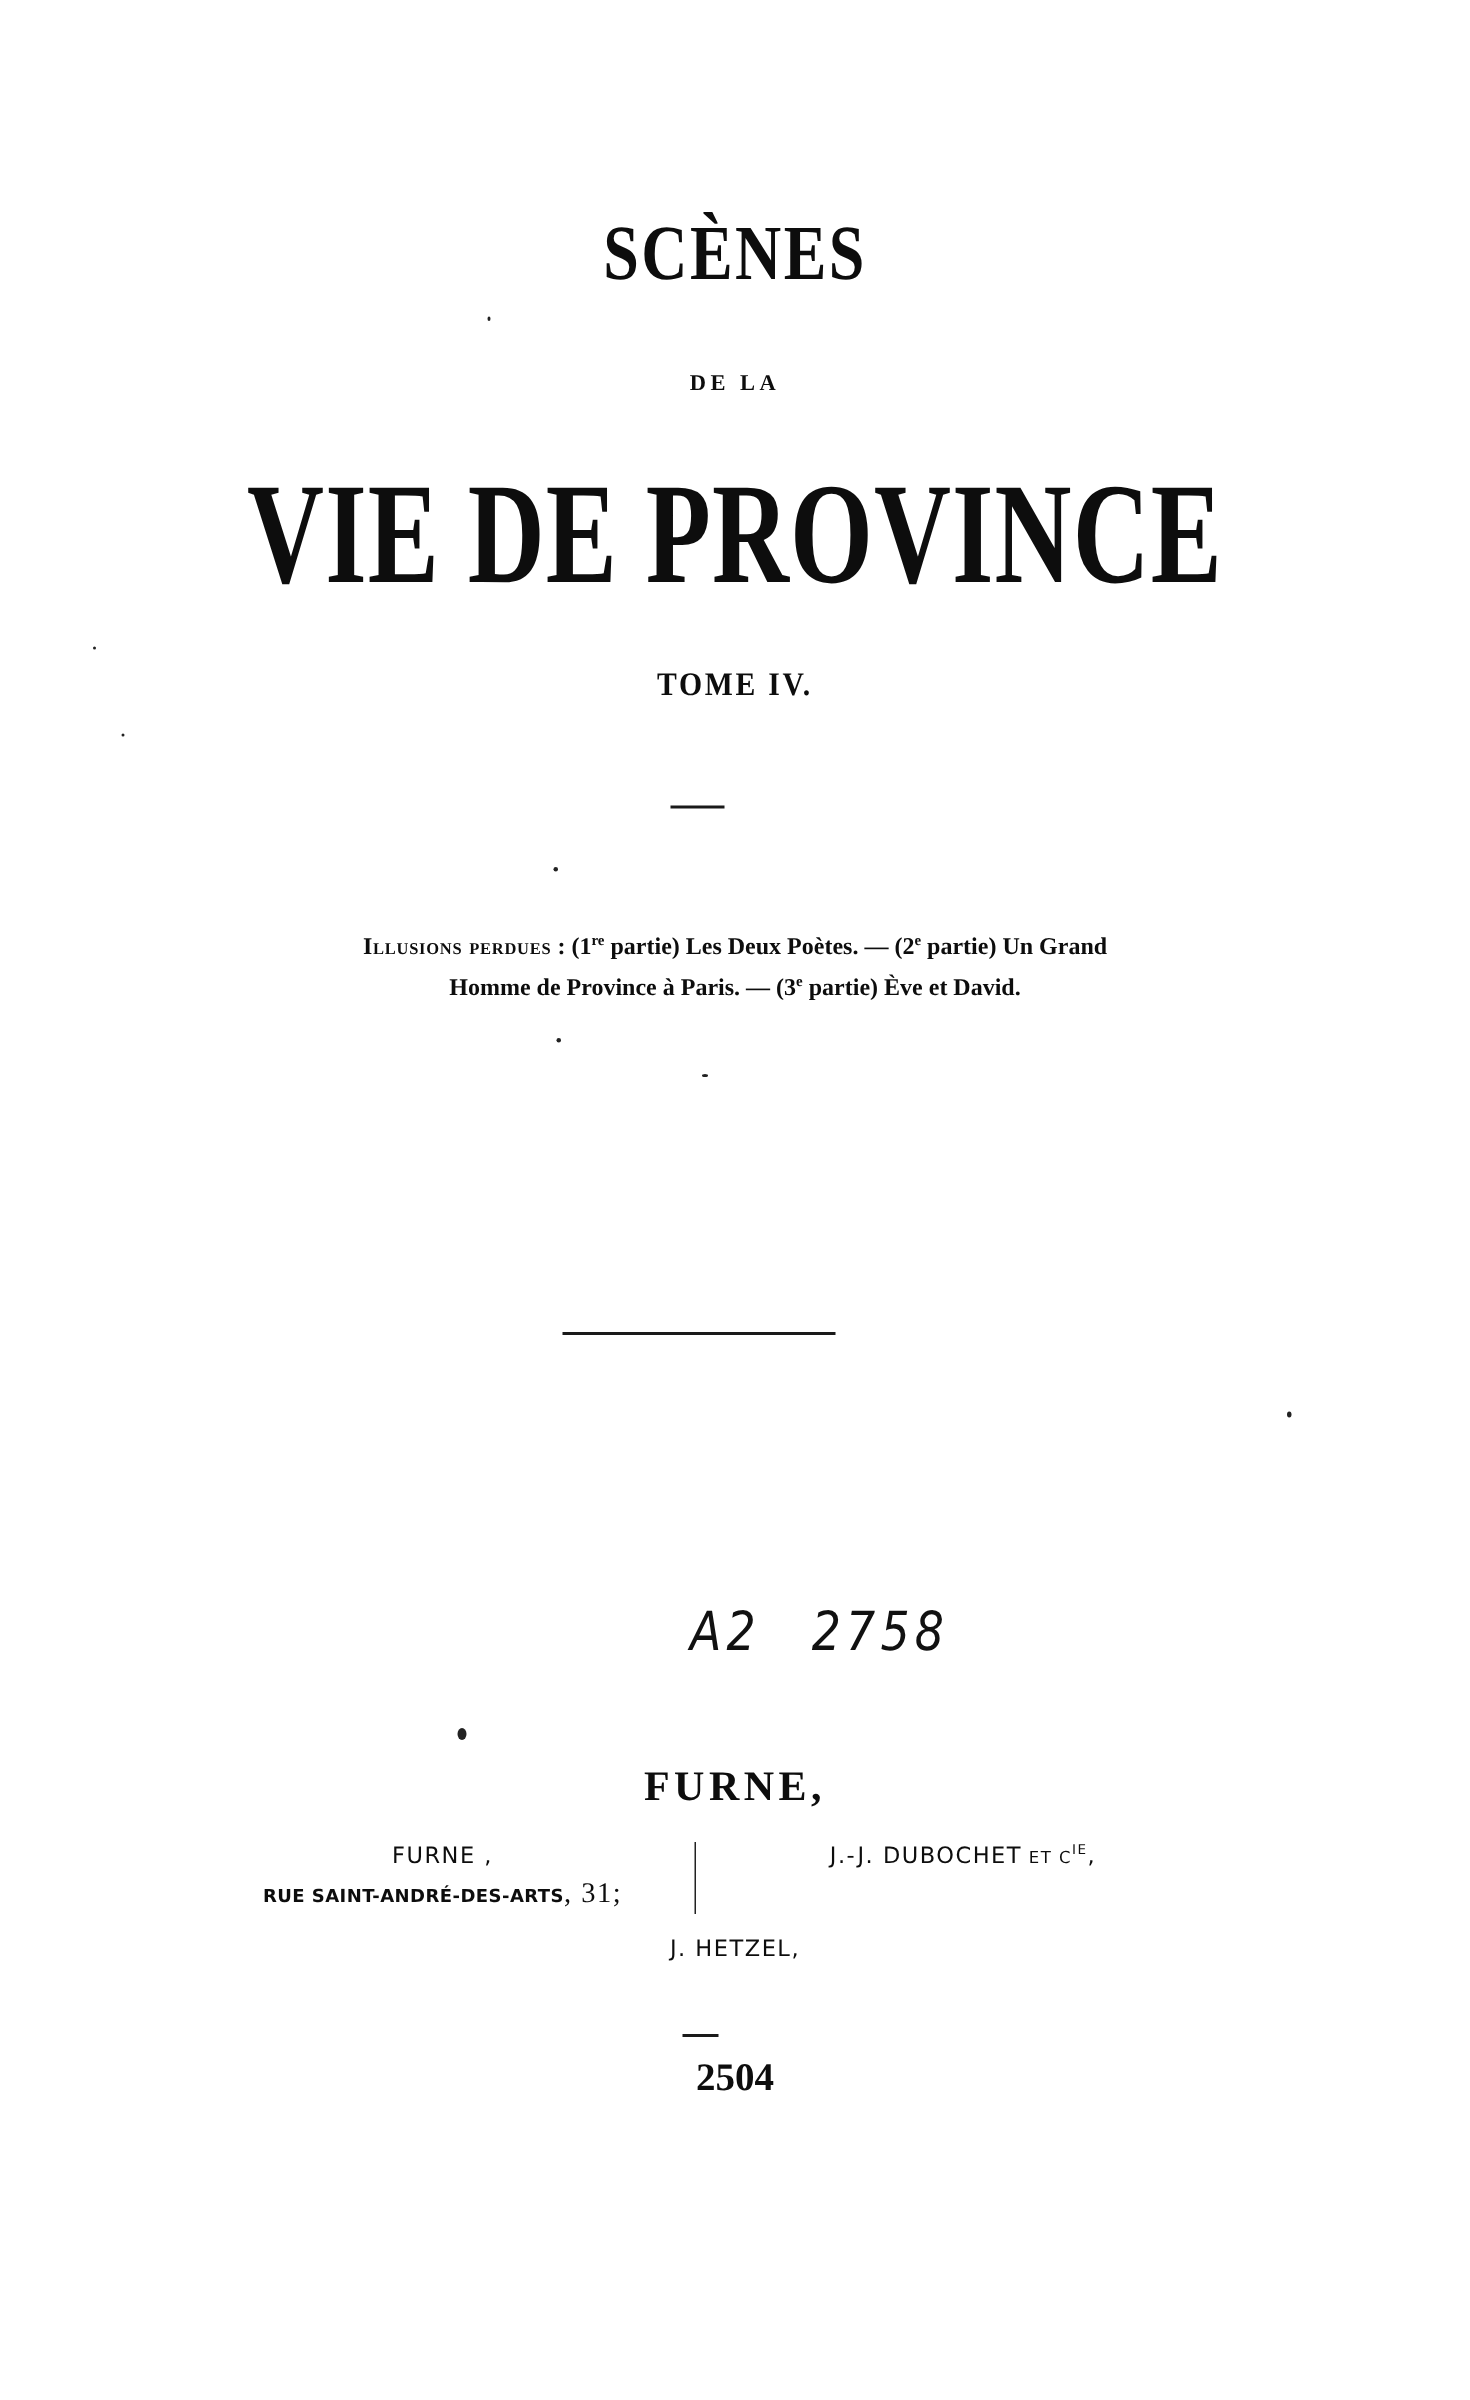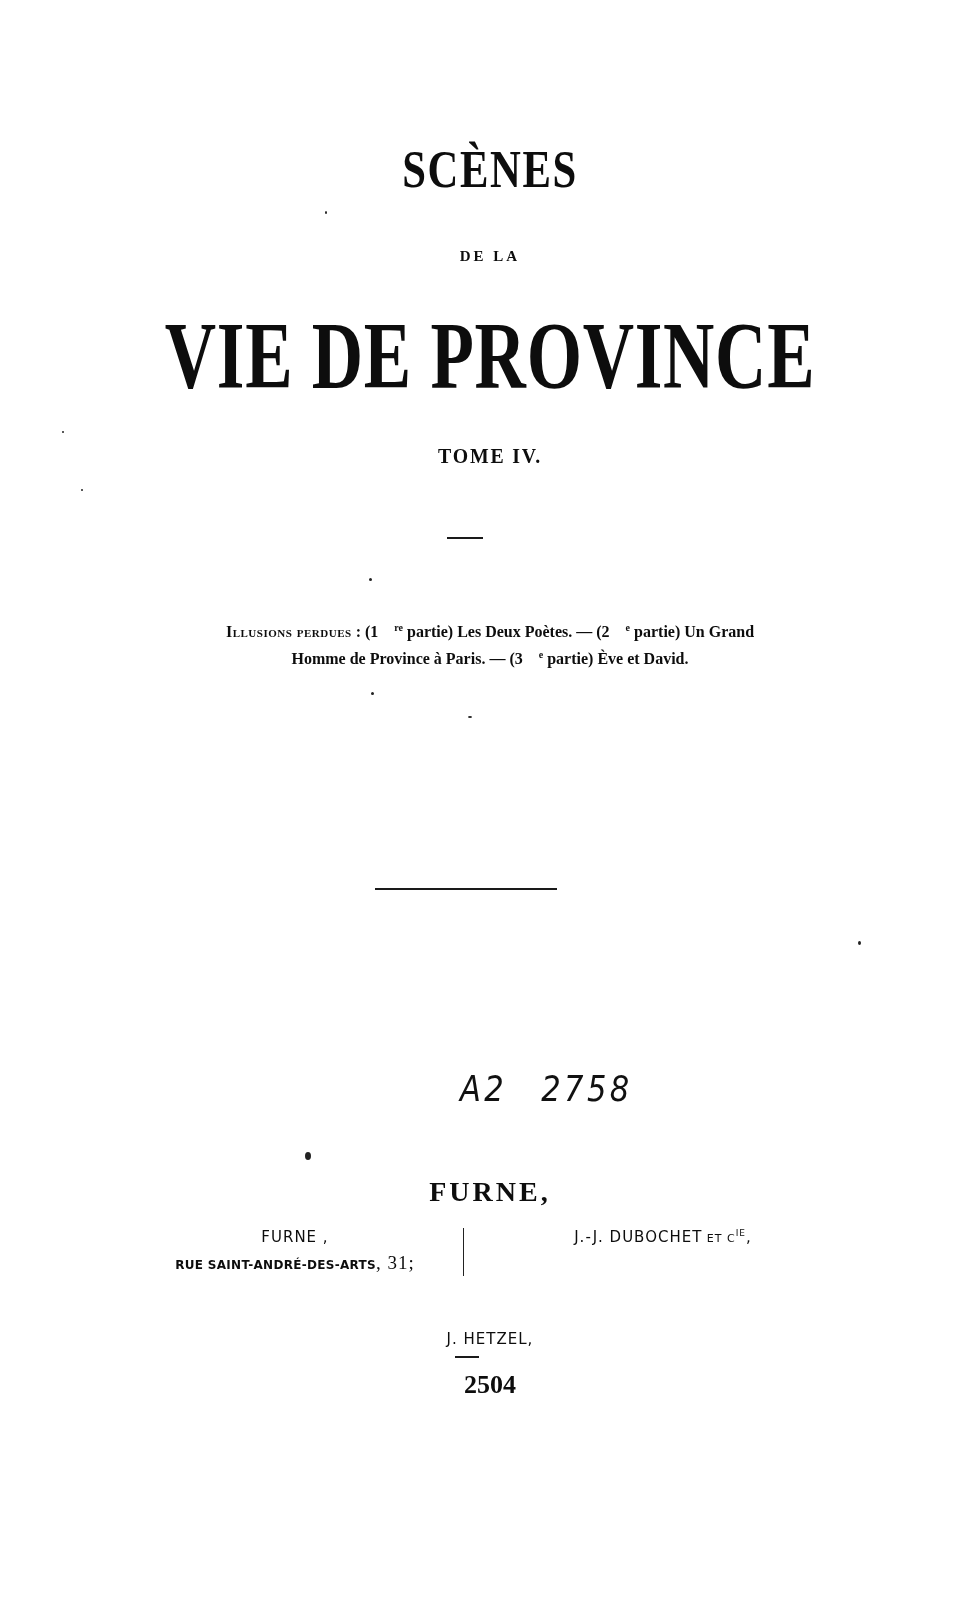--- a/index.html
+++ b/index.html
@@ -13,30 +13,30 @@
   .title-vie { top: 300px; font-size: 96px; letter-spacing: 1px; transform: scaleX(0.74); transform-origin: 50% 50%; left: 0; }
   .tome { top: 443px; font-size: 22px; letter-spacing: 2px; transform: scaleX(0.9); transform-origin: 50% 50%; }
 
   .rule { position: absolute; background: #1a1a1a; }
   .rule-1 { top: 537px; left: 447px; width: 36px; height: 2px; }
   .rule-2 { top: 888px; left: 375px; width: 182px; height: 2px; }
   .rule-3 { top: 1356px; left: 455px; width: 24px; height: 2px; }
 
   .contents { top: 618px; font-size: 16px; line-height: 27px; font-weight: bold; }
   .contents .sc { font-variant: small-caps; letter-spacing: 0.5px; }
-  .contents sup { font-size: 10px; vertical-align: 6px; line-height: 0; margin-left: 16px; }
+  .contents sup { font-size: 10px; vertical-align: 6px; line-height: 0; }
 
   .shelfmark { position: absolute; top: 1068px; left: 460px; font-family: "DejaVu Sans", sans-serif; font-size: 36px; font-weight: normal; font-style: italic; letter-spacing: 4px; color: #111; transform: scaleX(0.85); transform-origin: 0 50%; }
   .shelfmark .gap { display: inline-block; width: 40px; }
 
   .paris { top: 1176px; font-size: 28px; letter-spacing: 3px; }
 
   .pub-col { position: absolute; text-align: center; white-space: nowrap; }
   .pub-left { top: 1228px; left: 150px; width: 290px; }
-  .pub-right { top: 1228px; left: 518px; width: 290px; }
+  .pub-right { top: 1228px; left: 497px; width: 290px; }
   .pub-name { font-family: "DejaVu Sans", sans-serif; font-weight: normal; font-size: 15px; letter-spacing: 1px; height: 24px; }
   .pub-addr { font-family: "DejaVu Sans", sans-serif; font-weight: bold; font-size: 12px; letter-spacing: 0.3px; height: 24px; }
   .pub-addr .num { font-family: "Liberation Serif", serif; font-size: 19px; font-weight: normal; letter-spacing: 1px; }
   .pub-name sup { font-size: 9px; vertical-align: 6px; line-height: 0; }
   .pub-name .et { font-size: 11px; }
   .vdivider { position: absolute; left: 463px; top: 1228px; width: 1px; height: 48px; background: #222; }
 
   .pub-center { position: absolute; top: 1290px; left: 0; width: 980px; text-align: center; }
   .year { top: 1370px; font-size: 26px; }
 
@@ -76,21 +76,21 @@
     <div class="pub-addr"><span>RUE SAINT-ANDRÉ-DES-ARTS</span><span class="num">, 31;</span></div>
   </div>
 
   <div class="vdivider"></div>
 
   <div class="pub-col pub-right">
     <div class="pub-name"><span>J.-J. DUBOCHET</span><span class="et"> ET C</span><sup>IE</sup><span>,</span></div>
   </div>
 
   <div class="pub-center">
-    <div class="pub-name" style="height:28px;margin-top:40px;">J. HETZEL,</div>
+    <div class="pub-name" style="height:28px;">J. HETZEL,</div>
   </div>
 
   <div class="rule rule-3"></div>
 
   <div class="abs serif bold year">2504</div>
 
   <div class="speck" style="left:305px;top:1152px;width:6px;height:8px;"></div>
   <div class="speck" style="left:858px;top:941px;width:3px;height:4px;"></div>
   <div class="speck" style="left:371px;top:692px;width:3px;height:3px;"></div>
   <div class="speck" style="left:369px;top:578px;width:3px;height:3px;"></div>

